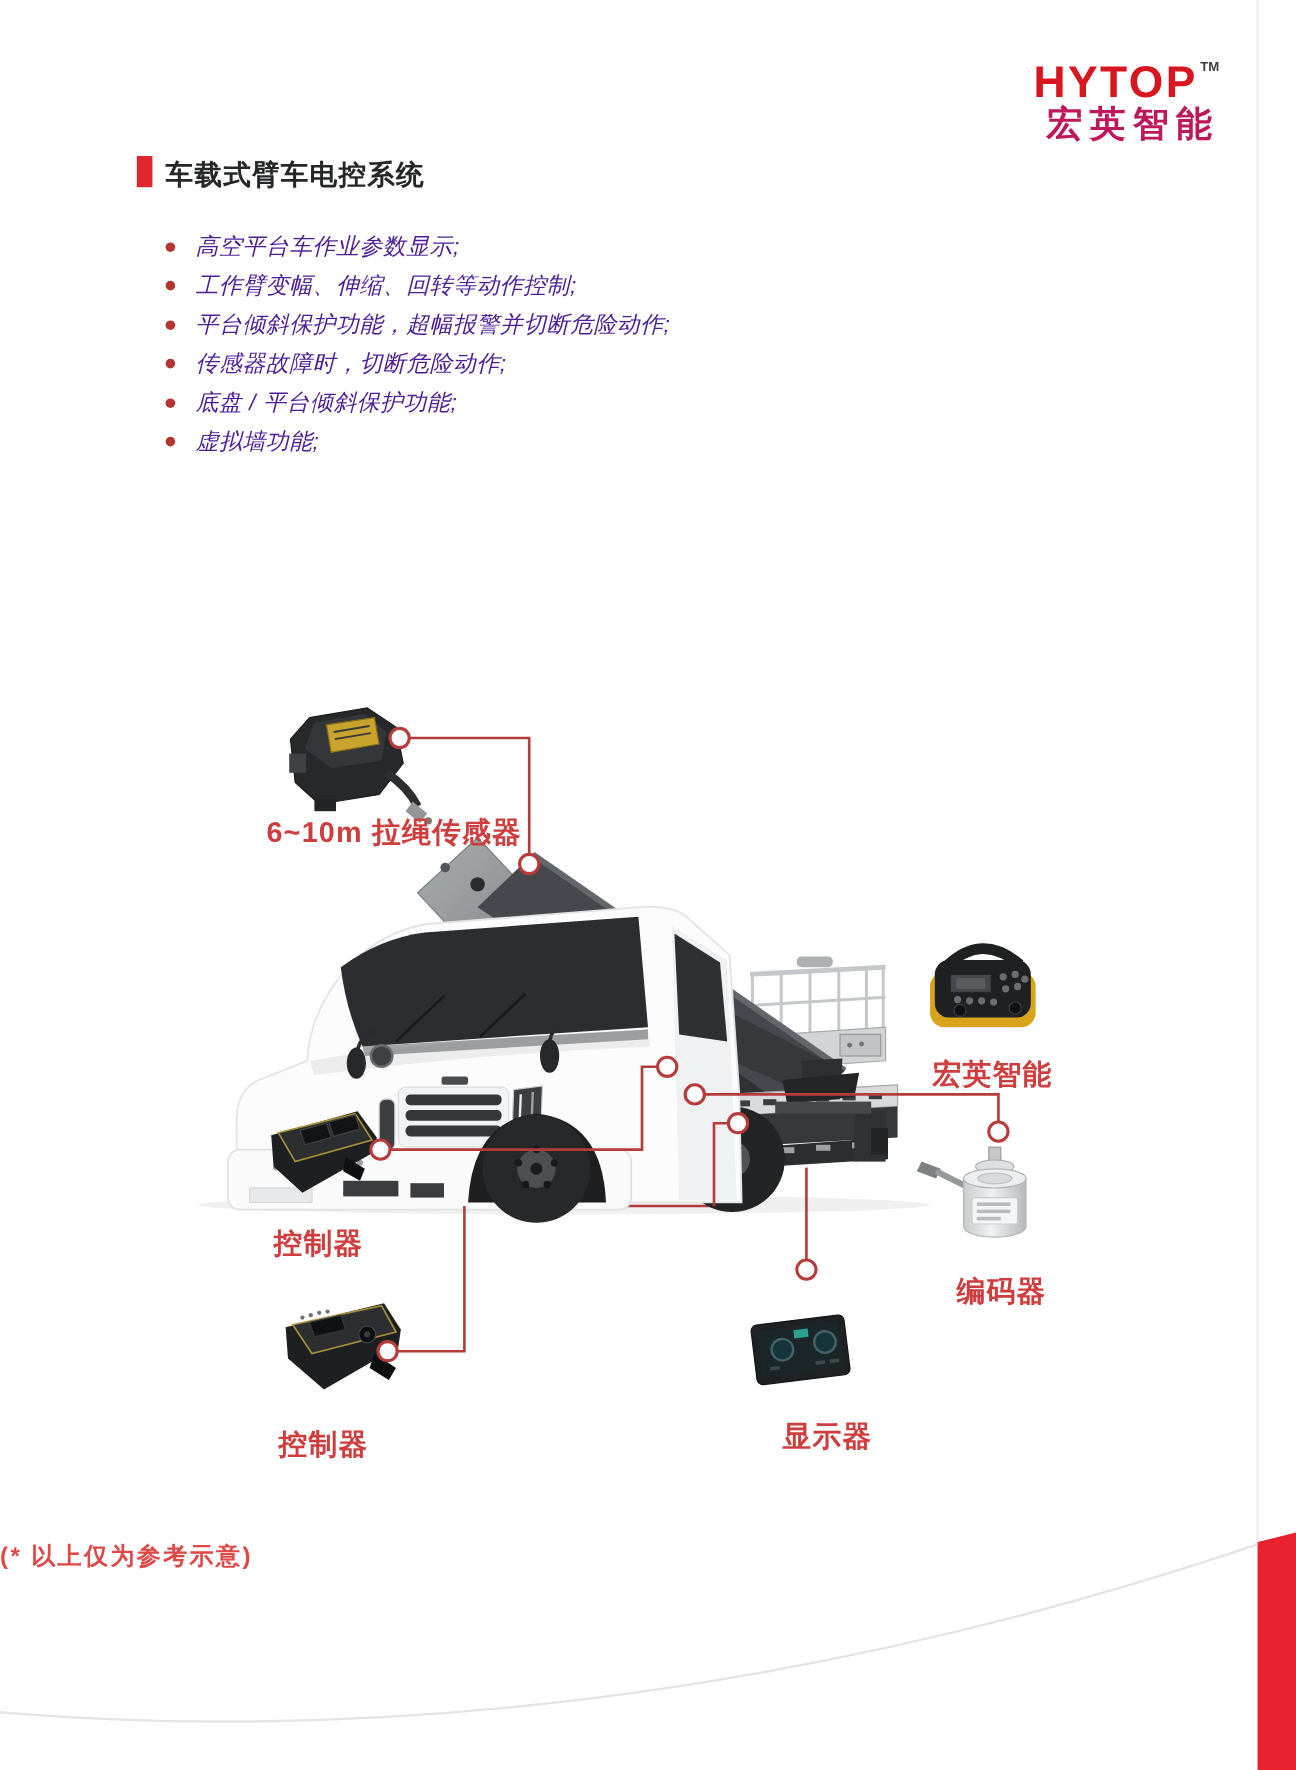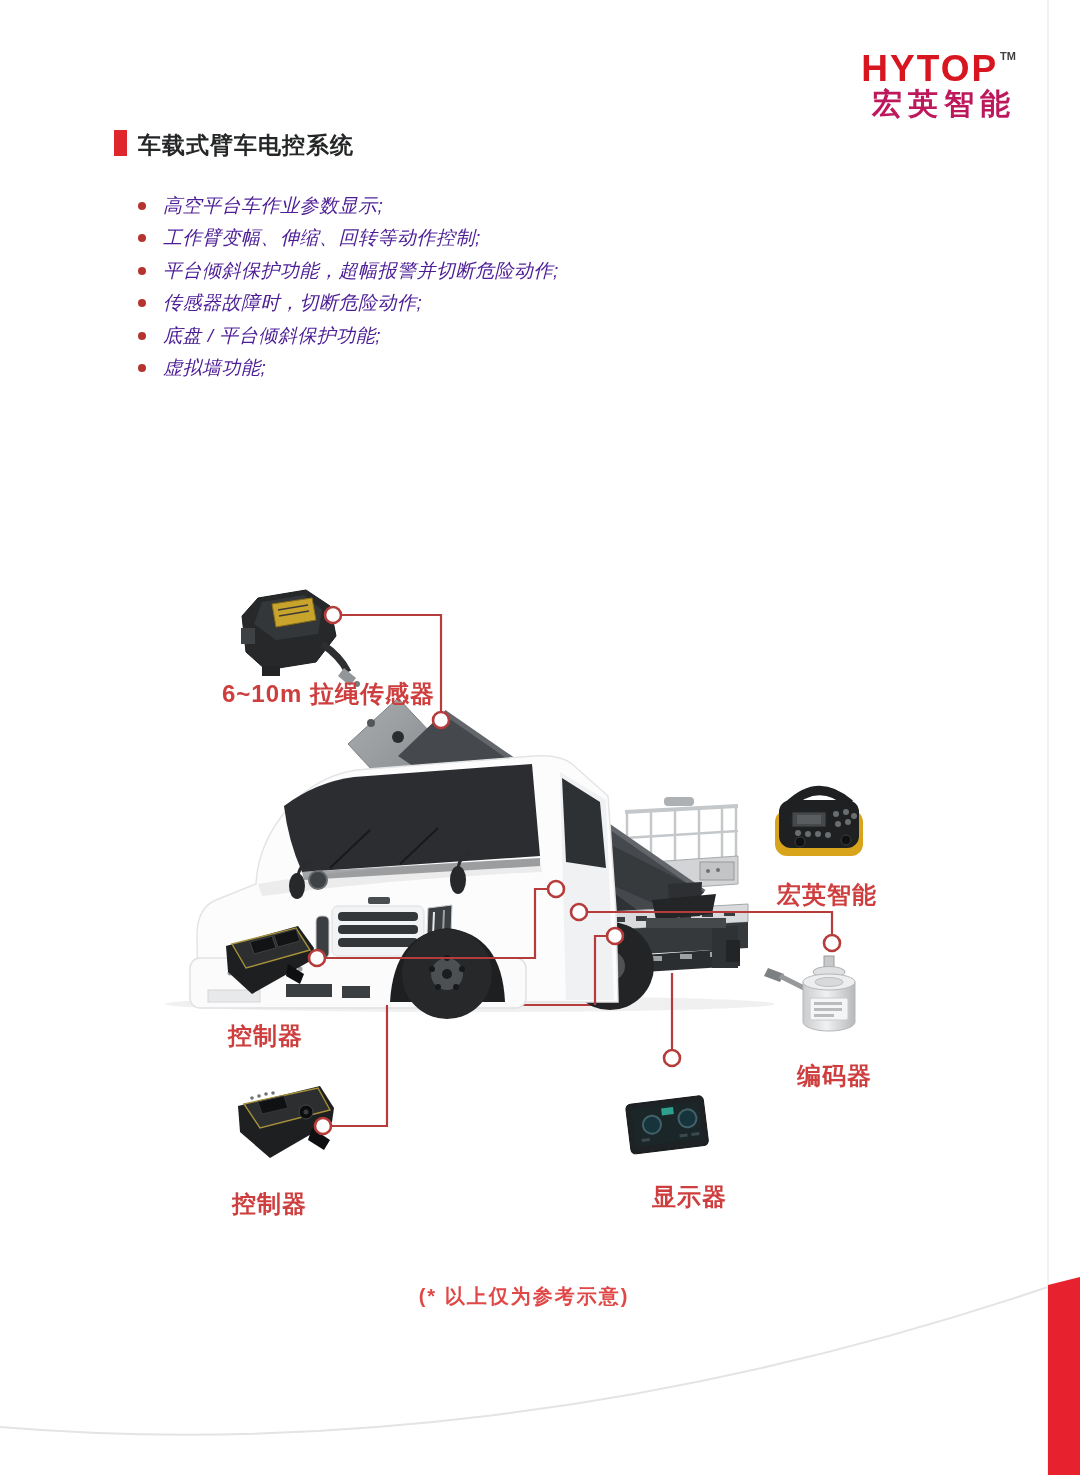--- a/index.html
+++ b/index.html
@@ -21,21 +21,21 @@
   #features .ftxt{font-size:19px;color:#4c1d95;letter-spacing:0.5px;white-space:nowrap;font-style:italic;}
   
   .dlabel{position:absolute;font-size:24px;font-weight:700;color:#cf3e3e;letter-spacing:1px;white-space:nowrap;}
   #lbl-rope{left:222px;top:678px;}
   #lbl-remote{left:777px;top:879px;}
   #lbl-encoder{left:797px;top:1060px;font-family:Liberation Mono, monospace;}
   #lbl-ctrl1{left:228px;top:1020px;}
   #lbl-ctrl2{left:232px;top:1188px;}
   #lbl-display{left:652px;top:1181px;}
   
-  #footnote{position:absolute;left:0;top:1283px;width:1048px;text-align:center;
+  #footnote{position:absolute;left:0;top:1283px;width:1048px;text-align:left;
             font-size:20px;font-weight:700;color:#e04848;letter-spacing:2px;}
   
   #art{position:absolute;left:0;top:0;}
 </style>
 </head>
 <body>
 
 <div id="page">
 
   <div id="logo">

